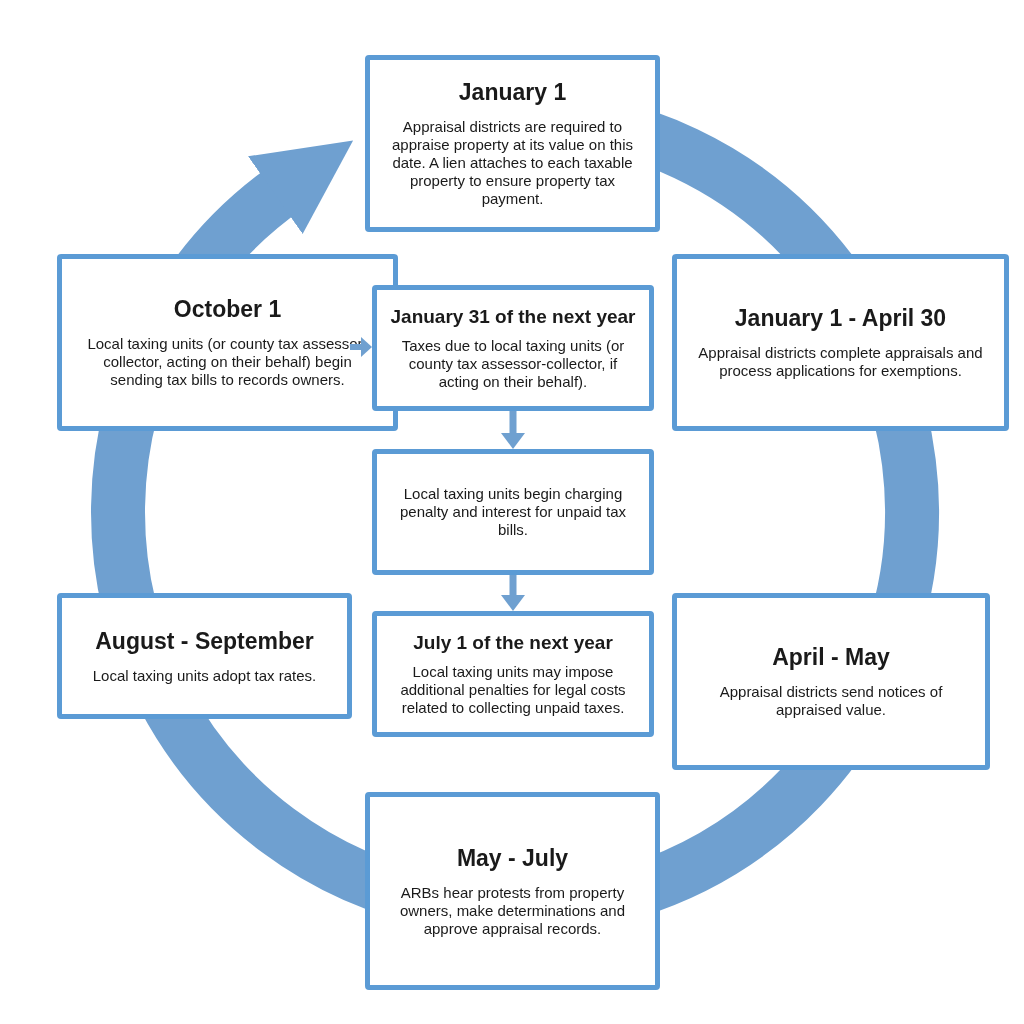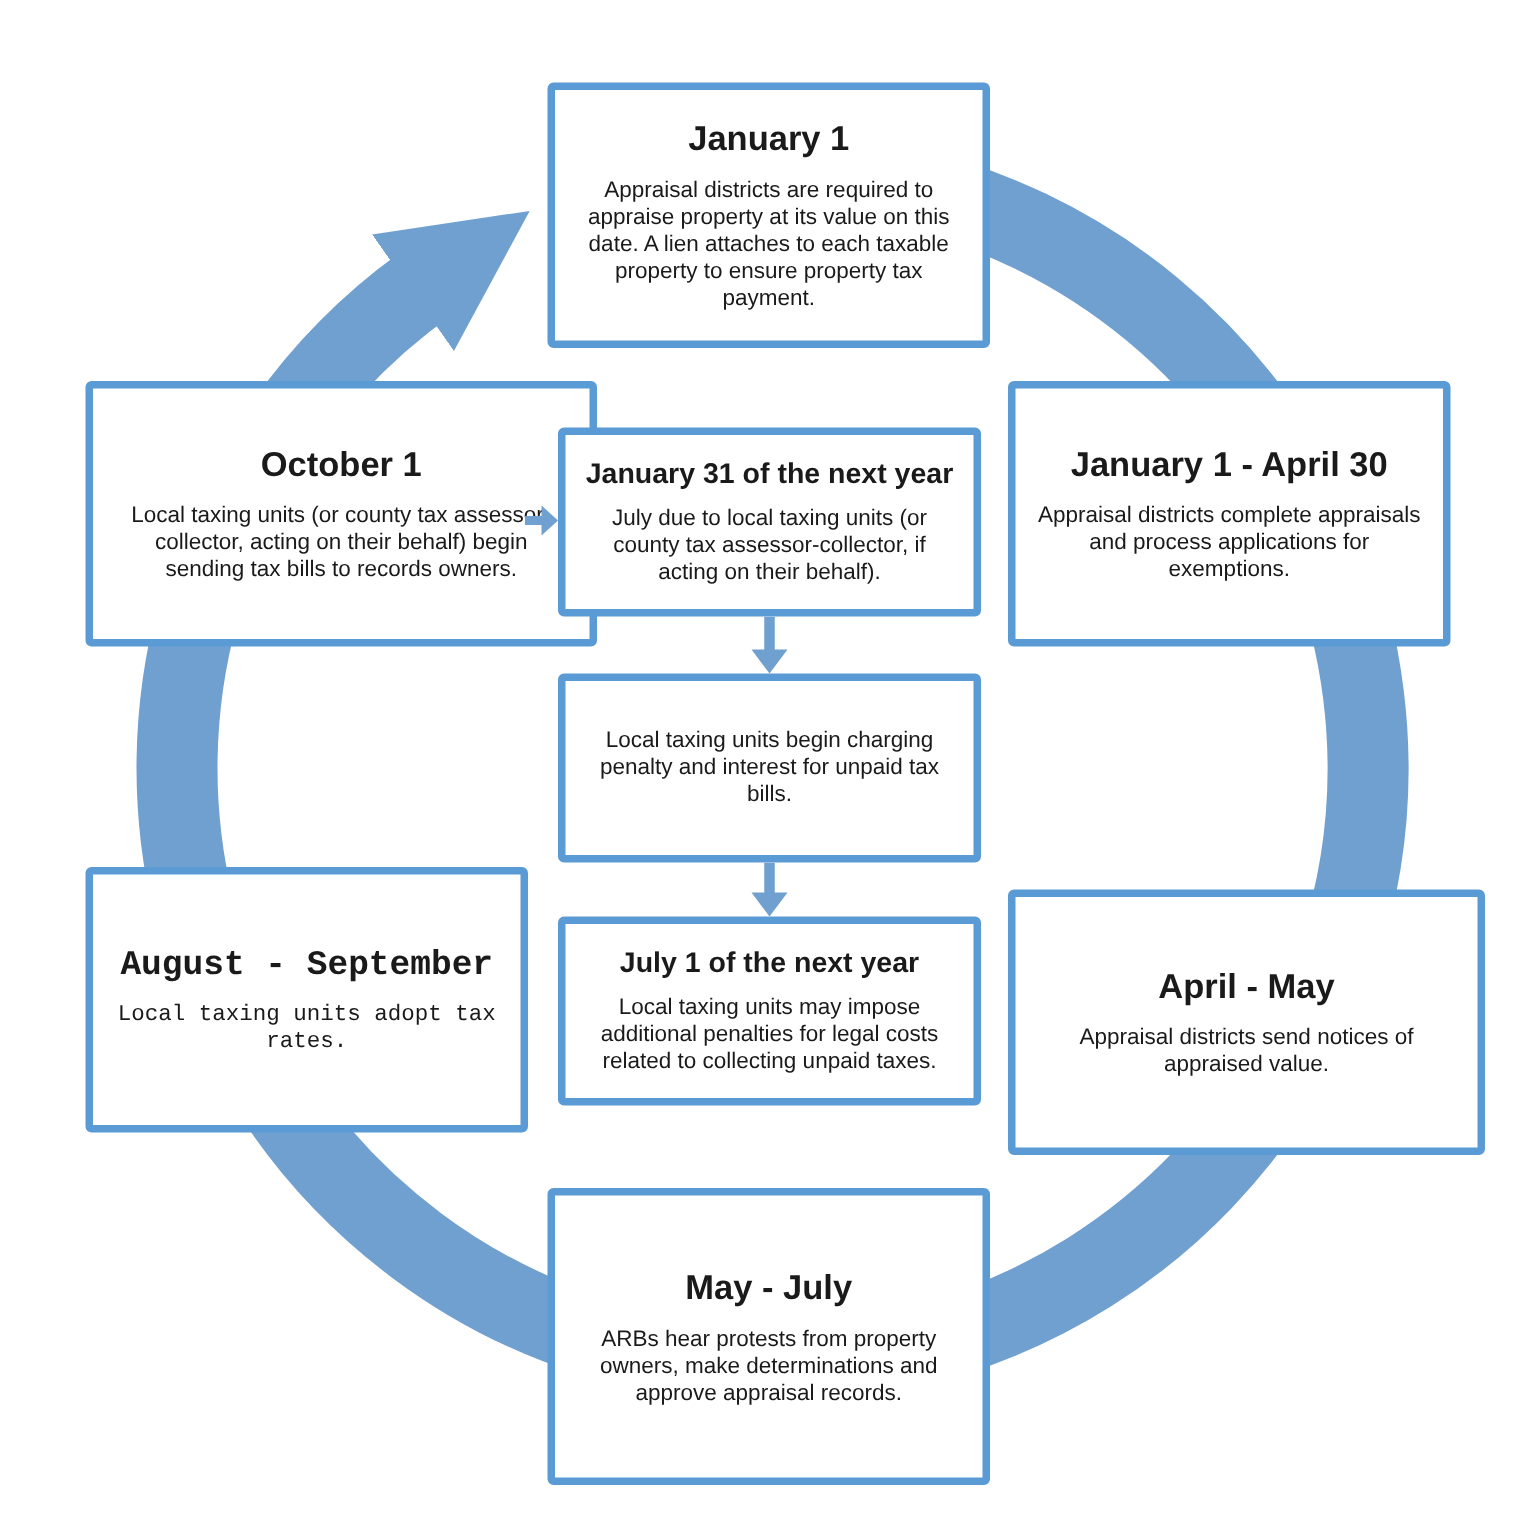--- a/index.html
+++ b/index.html
@@ -38,25 +38,25 @@
   .box h2 { font-weight: bold; color: var(--text-color); }
   .box p  { font-size: 15px; line-height: 1.2; color: var(--text-color); }
   .box.outer  { padding: 0 13px; gap: 12px; text-align: center; }
   .box.center { padding: 0 10px; gap: 9px; }
   .box.outer  h2 { font-size: 23px; }
   .box.center h2 { font-size: 19px; }
 
   
   .pos-jan1   { left: 365px; top:  55px; width: 295px; height: 177px; }
   .pos-oct1   { left:  57px; top: 254px; width: 341px; height: 177px; }
-  .pos-janapr { left: 672px; top: 254px; width: 295px; height: 177px; }
+  .pos-janapr { left: 672px; top: 254px; width: 337px; height: 177px; }
   .pos-jan31  { left: 372px; top: 285px; width: 282px; height: 126px; }
   .pos-feb1   { left: 372px; top: 449px; width: 282px; height: 126px; }
   .pos-jul1   { left: 372px; top: 611px; width: 282px; height: 126px; }
-  .pos-augsep { left:  57px; top: 578px; width: 295px; height: 177px; font-family: Liberation Mono, monospace; }
+  .pos-augsep { left:  57px; top: 593px; width: 295px; height: 126px; }
   .pos-aprmay { left: 672px; top: 593px; width: 318px; height: 177px; }
   .pos-mayjul { left: 365px; top: 792px; width: 295px; height: 198px; }
 
   .conn { position: absolute; z-index: 1; }
   .conn .shape { fill: var(--ring-color); }
   .conn-right  { left: 350px; top: 337px; }
   .conn-down-1 { left: 500px; top: 411px; }
   .conn-down-2 { left: 500px; top: 575px; }
 </style>
 </head>
@@ -98,21 +98,21 @@
     <p>Appraisal districts send notices of appraised value.</p>
   </div>
 
   <div class="box outer pos-mayjul">
     <h2>May - July</h2>
     <p>ARBs hear protests from property owners, make determinations and approve appraisal records.</p>
   </div>
 
   <div class="box center pos-jan31">
     <h2>January 31 of the next year</h2>
-    <p>July due to local taxing units (or county tax assessor-collector, if acting on their behalf).</p>
+    <p>Taxes due to local taxing units (or county tax assessor-collector, if acting on their behalf).</p>
   </div>
 
   <div class="box center pos-feb1">
     <p>Local taxing units begin charging penalty and interest for unpaid tax bills.</p>
   </div>
 
   <div class="box center pos-jul1">
     <h2>July 1 of the next year</h2>
     <p>Local taxing units may impose additional penalties for legal costs related to collecting unpaid taxes.</p>
   </div>

